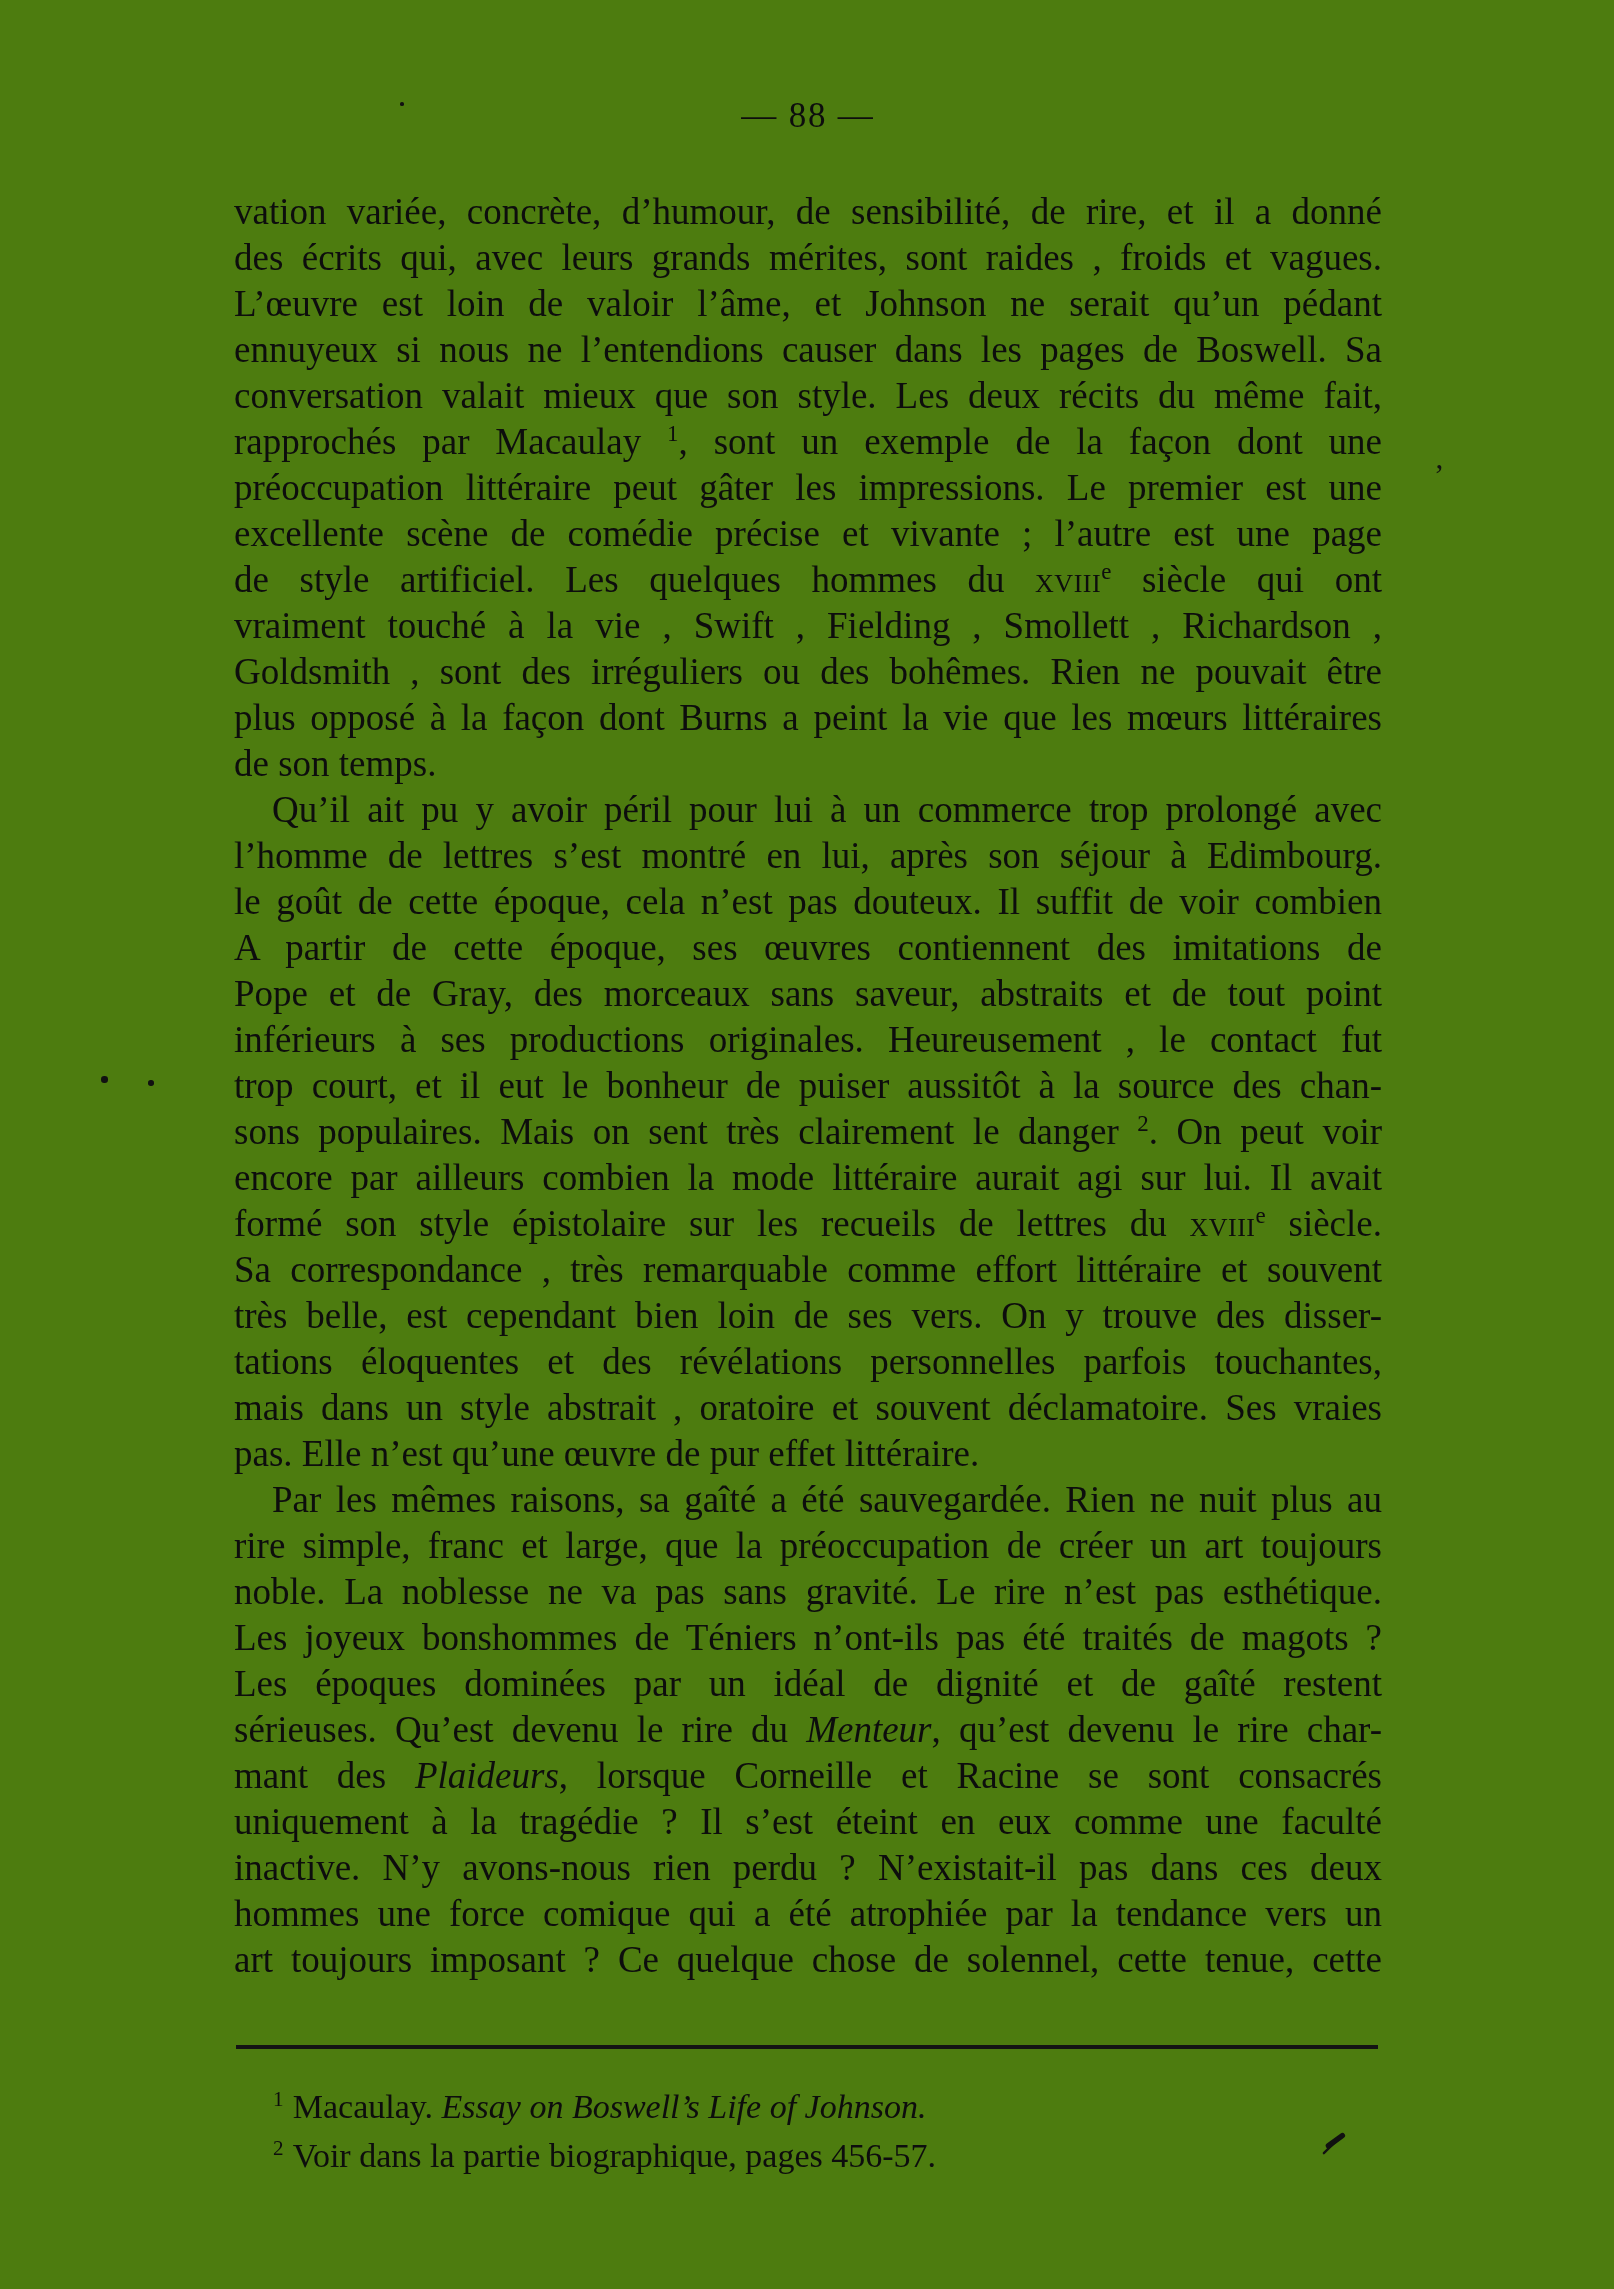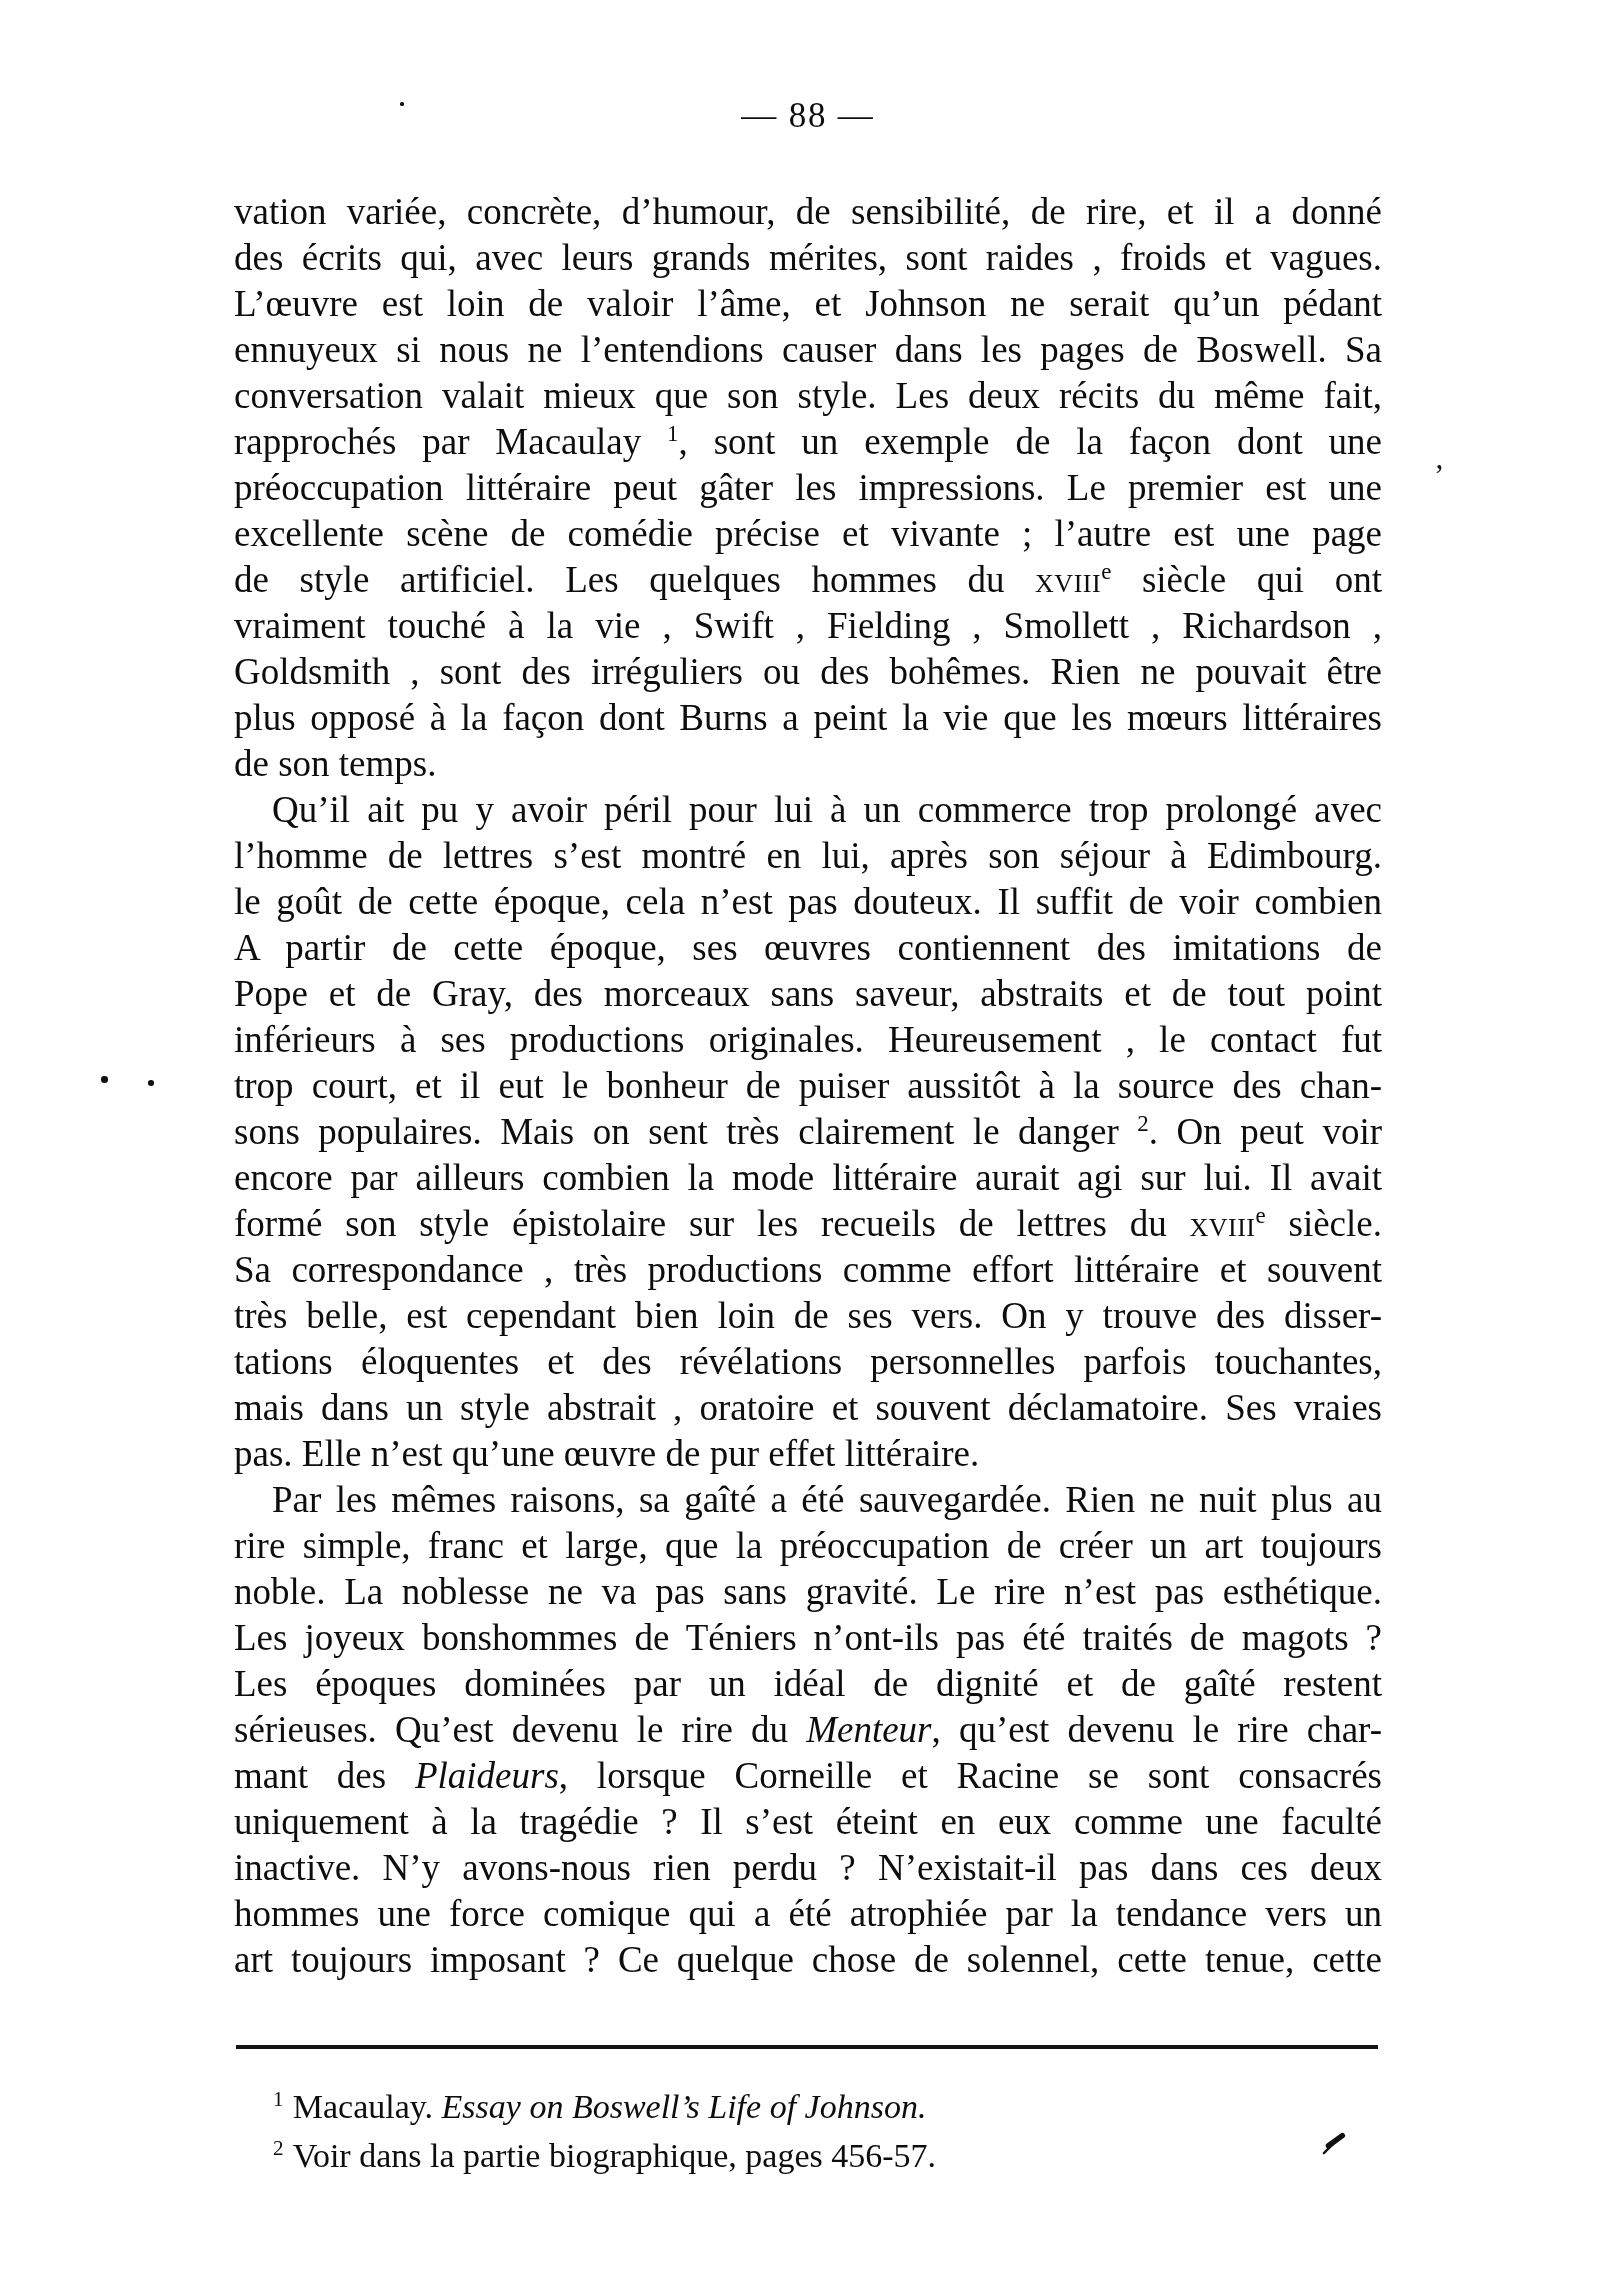--- a/index.html
+++ b/index.html
@@ -1,19 +1,19 @@
 <!DOCTYPE html>
 <html style="font-size:14.8px"><head>
 <meta charset="utf-8">
 <style>
   html,body{margin:0;padding:0;background:#e8e8e8;}
   .page{
     position:relative;
     width:1614px;height:2290px;
-    background:#ffffff;
+    background:#4d7c0f;
     overflow:hidden;
     font-family:"Liberation Serif","DejaVu Serif",serif;
     color:#0d0d0d;
   }
   .page-number{
     position:absolute;
     left:234px;top:96px;width:1148px;
     text-align:center;
     font-size:35px;
     letter-spacing:1.8px;
@@ -89,21 +89,21 @@
       <div class="line indent">Qu’il ait pu y avoir péril pour lui à un commerce trop prolongé avec</div>
       <div class="line">l’homme de lettres s’est montré en lui, après son séjour à Edimbourg.</div>
       <div class="line">le goût de cette époque, cela n’est pas douteux. Il suffit de voir combien</div>
       <div class="line">A partir de cette époque, ses œuvres contiennent des imitations de</div>
       <div class="line">Pope et de Gray, des morceaux sans saveur, abstraits et de tout point</div>
       <div class="line">inférieurs à ses productions originales. Heureusement , le contact fut</div>
       <div class="line">trop court, et il eut le bonheur de puiser aussitôt à la source des chan-</div>
       <div class="line">sons populaires. Mais on sent très clairement le danger <sup>2</sup>. On peut voir</div>
       <div class="line">encore par ailleurs combien la mode littéraire aurait agi sur lui. Il avait</div>
       <div class="line">formé son style épistolaire sur les recueils de lettres du <span class="sc">xviii</span><sup>e</sup> siècle.</div>
-      <div class="line">Sa correspondance , très productions comme effort littéraire et souvent</div>
+      <div class="line">Sa correspondance , très remarquable comme effort littéraire et souvent</div>
       <div class="line">très belle, est cependant bien loin de ses vers. On y trouve des disser-</div>
       <div class="line">tations éloquentes et des révélations personnelles parfois touchantes,</div>
       <div class="line">mais dans un style abstrait , oratoire et souvent déclamatoire. Ses vraies</div>
       <div class="line end">pas. Elle n’est qu’une œuvre de pur effet littéraire.</div>
       <div class="line indent">Par les mêmes raisons, sa gaîté a été sauvegardée. Rien ne nuit plus au</div>
       <div class="line">rire simple, franc et large, que la préoccupation de créer un art toujours</div>
       <div class="line">noble. La noblesse ne va pas sans gravité. Le rire n’est pas esthétique.</div>
       <div class="line">Les joyeux bonshommes de Téniers n’ont-ils pas été traités de magots ?</div>
       <div class="line">Les époques dominées par un idéal de dignité et de gaîté restent</div>
       <div class="line">sérieuses. Qu’est devenu le rire du <i>Menteur</i>, qu’est devenu le rire char-</div>

